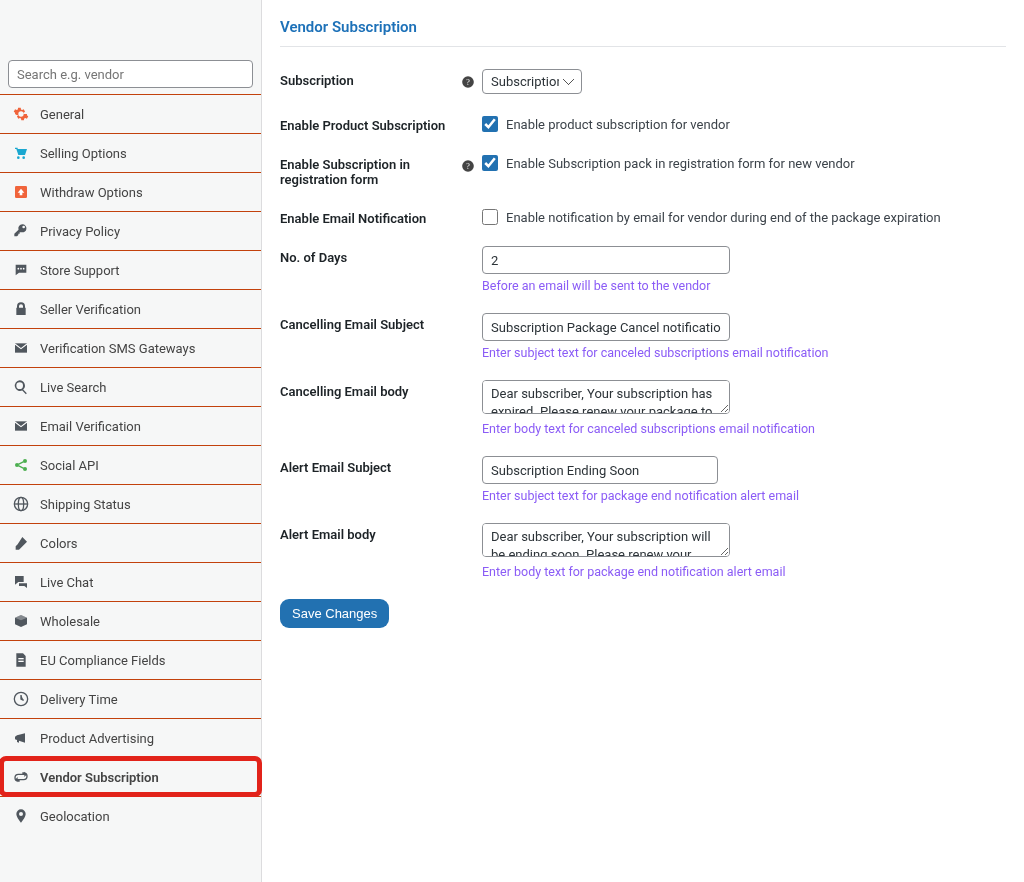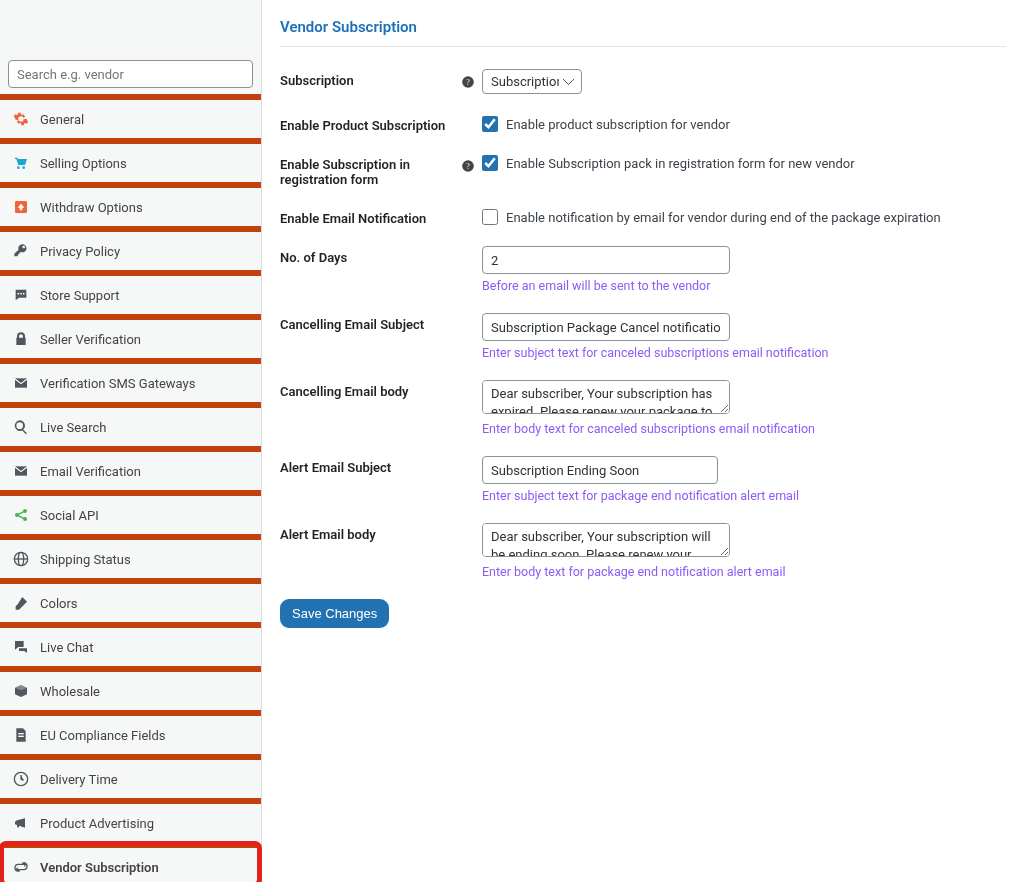--- a/index.html
+++ b/index.html
@@ -7,21 +7,21 @@
   .app { display: flex; width: 100%; height: 100%; background: #f0f0f1; }
   
   .sidebar { width: 262px; background: #f6f7f7; border-right: 1px solid #dcdcde; padding-top: 10px; }
   .sidebar-search { padding: 6px 8px; }
   .sidebar-search input {
     width: 100%; background: transparent; border: none;
     padding: 6px 4px; font-size: 13px; color: #8c8f94; outline: none; margin-top: 44px;
   }
   .sidebar-item {
     display: flex; align-items: center; gap: 10px;
-    padding: 10px 12px; border-top: 6px solid #c2410c;
+    padding: 10px 12px; border-top: 1px solid #c2410c;
     font-size: 13px; color: #444; cursor: pointer; background: #f6f7f7;
   }
   .sidebar-item .icon { width: 18px; height: 18px; display: inline-flex; align-items: center; justify-content: center; }
   .sidebar-item.active {
     outline: 5px solid #e2231a; outline-offset: -4px; border-radius: 6px; font-weight: 600; color: #444;
   }
   .sidebar-item span.label { flex: 1; }
 
   
   .content { flex: 1; padding: 18px 18px 18px 18px; background: #ffffff; overflow: auto; }

